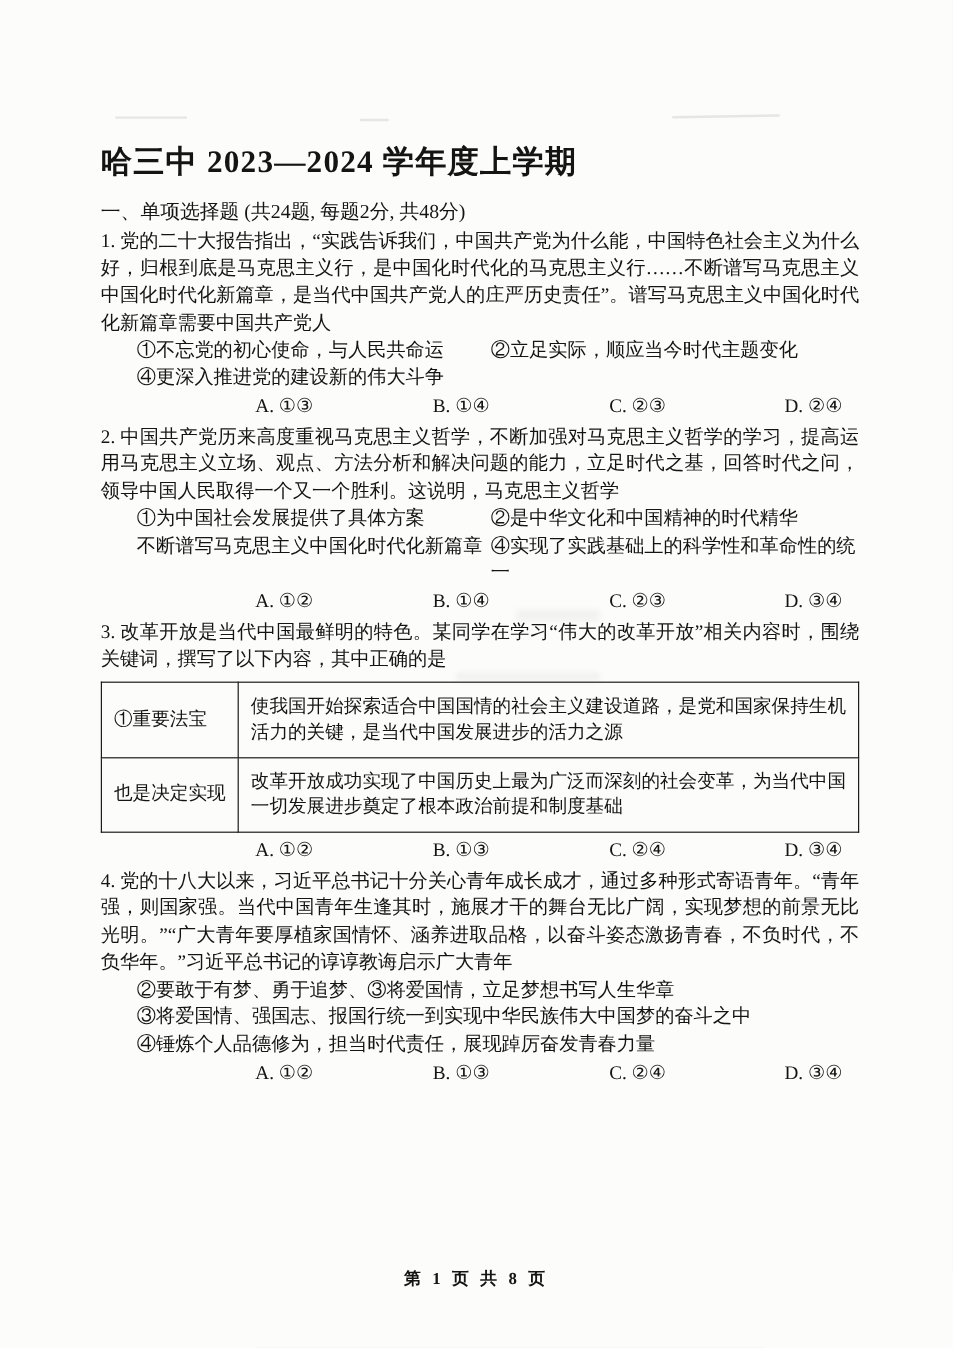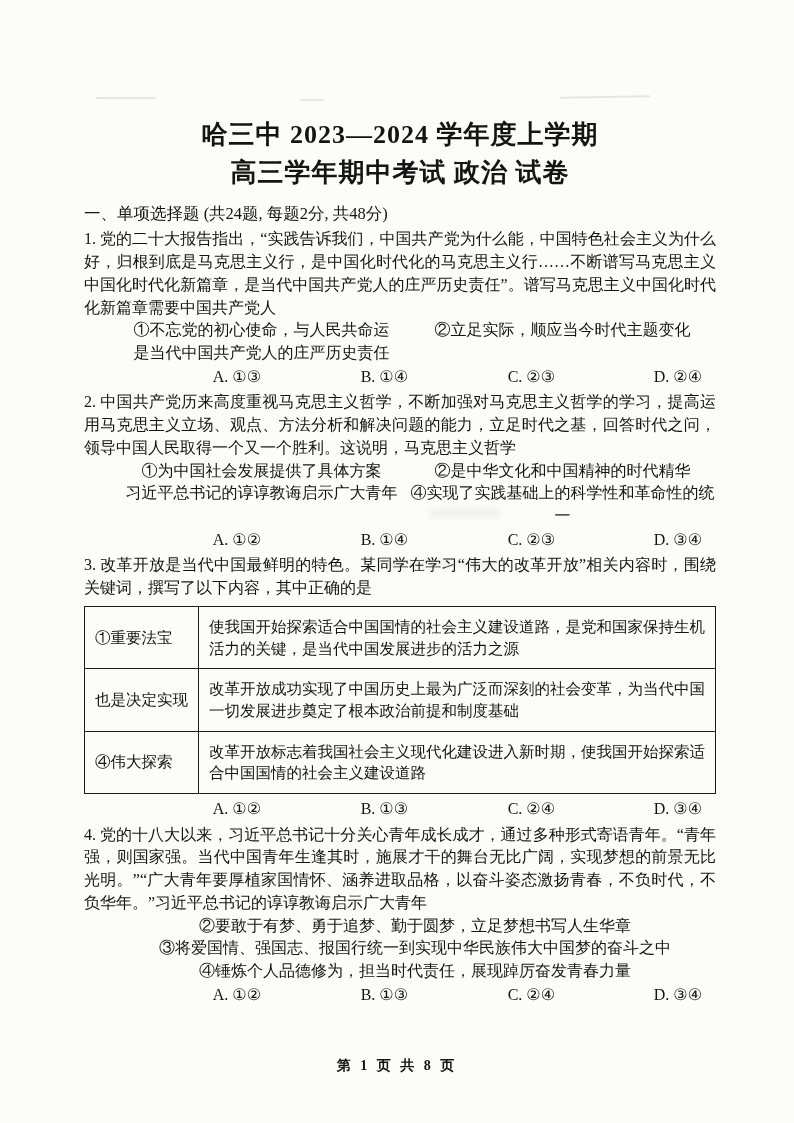--- a/index.html
+++ b/index.html
@@ -19,21 +19,21 @@
   }
   
   .artifact { position:absolute; background:rgba(40,40,40,0.10); border-radius:2px; }
   .a1 { top:97px; left:96px; width:60px; height:2px; }
   .a2 { top:99px; left:300px; width:24px; height:2px; }
   .a3 { top:96px; left:560px; width:90px; height:2px; transform:rotate(-1deg); }
   .a4 { top:508px; left:430px; width:70px; height:10px; background:rgba(60,60,60,0.05); filter:blur(2px); }
   .a5 { top:560px; left:380px; width:120px; height:8px; background:rgba(60,60,60,0.05); filter:blur(2px); }
 
   .title {
-    text-align:center;
+    text-align:left;
     font-size:26px;
     font-weight:bold;
     letter-spacing:1px;
     line-height:1.45;
   }
   .section-heading {
     font-weight:normal;
     font-size:16.5px;
     margin-top:12px;
     margin-bottom:2px;
@@ -41,21 +41,20 @@
   .question { margin-top:3px; }
   .stem {
     font-size:16px;
     line-height:1.42;
     text-align:justify;
   }
   .opt-grid {
     margin-left:30px;
     font-size:16px;
     line-height:1.42;
-    text-align:center;
   }
   .two-col {
     display:grid;
     grid-template-columns:49% 51%;
   }
   .opt { display:block; }
   .choices {
     display:flex;
     margin:1px 14px 0 30px;
     font-size:16px;
@@ -94,46 +93,45 @@
 <div class="sheet">
 
   <div class="artifact a1"></div>
   <div class="artifact a2"></div>
   <div class="artifact a3"></div>
   <div class="artifact a4"></div>
   <div class="artifact a5"></div>
 
   <header>
     <div class="title">哈三中 2023—2024 学年度上学期</div>
-    <div class="title">高三学年期中考试 政治 试卷</div>
   </header>
 
   <div class="section-heading">一、单项选择题 (共24题, 每题2分, 共48分)</div>
 
   <section class="question">
     <p class="stem">1. 党的二十大报告指出，“实践告诉我们，中国共产党为什么能，中国特色社会主义为什么好，归根到底是马克思主义行，是中国化时代化的马克思主义行……不断谱写马克思主义中国化时代化新篇章，是当代中国共产党人的庄严历史责任”。谱写马克思主义中国化时代化新篇章需要中国共产党人</p>
     <div class="opt-grid two-col">
       <span class="opt">①不忘党的初心使命，与人民共命运</span>
       <span class="opt">②立足实际，顺应当今时代主题变化</span>
-      <span class="opt">是当代中国共产党人的庄严历史责任</span>
+      <span class="opt">④更深入推进党的建设新的伟大斗争</span>
     </div>
     <div class="choices">
       <span class="choice">A. ①③</span>
       <span class="choice">B. ①④</span>
       <span class="choice">C. ②③</span>
       <span class="choice">D. ②④</span>
     </div>
   </section>
 
   <section class="question">
     <p class="stem">2. 中国共产党历来高度重视马克思主义哲学，不断加强对马克思主义哲学的学习，提高运用马克思主义立场、观点、方法分析和解决问题的能力，立足时代之基，回答时代之问，领导中国人民取得一个又一个胜利。这说明，马克思主义哲学</p>
     <div class="opt-grid two-col">
       <span class="opt">①为中国社会发展提供了具体方案</span>
       <span class="opt">②是中华文化和中国精神的时代精华</span>
-      <span class="opt">习近平总书记的谆谆教诲启示广大青年</span>
+      <span class="opt">不断谱写马克思主义中国化时代化新篇章</span>
       <span class="opt">④实现了实践基础上的科学性和革命性的统一</span>
     </div>
     <div class="choices">
       <span class="choice">A. ①②</span>
       <span class="choice">B. ①④</span>
       <span class="choice">C. ②③</span>
       <span class="choice">D. ③④</span>
     </div>
   </section>
 
@@ -142,38 +140,34 @@
     <table class="kw-table">
       <tbody>
         <tr>
           <td class="kw">①重要法宝</td>
           <td class="desc">使我国开始探索适合中国国情的社会主义建设道路，是党和国家保持生机活力的关键，是当代中国发展进步的活力之源</td>
         </tr>
         <tr>
           <td class="kw">也是决定实现</td>
           <td class="desc">改革开放成功实现了中国历史上最为广泛而深刻的社会变革，为当代中国一切发展进步奠定了根本政治前提和制度基础</td>
         </tr>
-        <tr>
-          <td class="kw">④伟大探索</td>
-          <td class="desc">改革开放标志着我国社会主义现代化建设进入新时期，使我国开始探索适合中国国情的社会主义建设道路</td>
-        </tr>
       </tbody>
     </table>
     <div class="choices">
       <span class="choice">A. ①②</span>
       <span class="choice">B. ①③</span>
       <span class="choice">C. ②④</span>
       <span class="choice">D. ③④</span>
     </div>
   </section>
 
   <section class="question">
     <p class="stem">4. 党的十八大以来，习近平总书记十分关心青年成长成才，通过多种形式寄语青年。“青年强，则国家强。当代中国青年生逢其时，施展才干的舞台无比广阔，实现梦想的前景无比光明。”“广大青年要厚植家国情怀、涵养进取品格，以奋斗姿态激扬青春，不负时代，不负华年。”习近平总书记的谆谆教诲启示广大青年</p>
     <div class="opt-grid">
-      <span class="opt">②要敢于有梦、勇于追梦、勤于圆梦，立足梦想书写人生华章</span>
+      <span class="opt">②要敢于有梦、勇于追梦、③将爱国情，立足梦想书写人生华章</span>
       <span class="opt">③将爱国情、强国志、报国行统一到实现中华民族伟大中国梦的奋斗之中</span>
       <span class="opt">④锤炼个人品德修为，担当时代责任，展现踔厉奋发青春力量</span>
     </div>
     <div class="choices">
       <span class="choice">A. ①②</span>
       <span class="choice">B. ①③</span>
       <span class="choice">C. ②④</span>
       <span class="choice">D. ③④</span>
     </div>
   </section>

